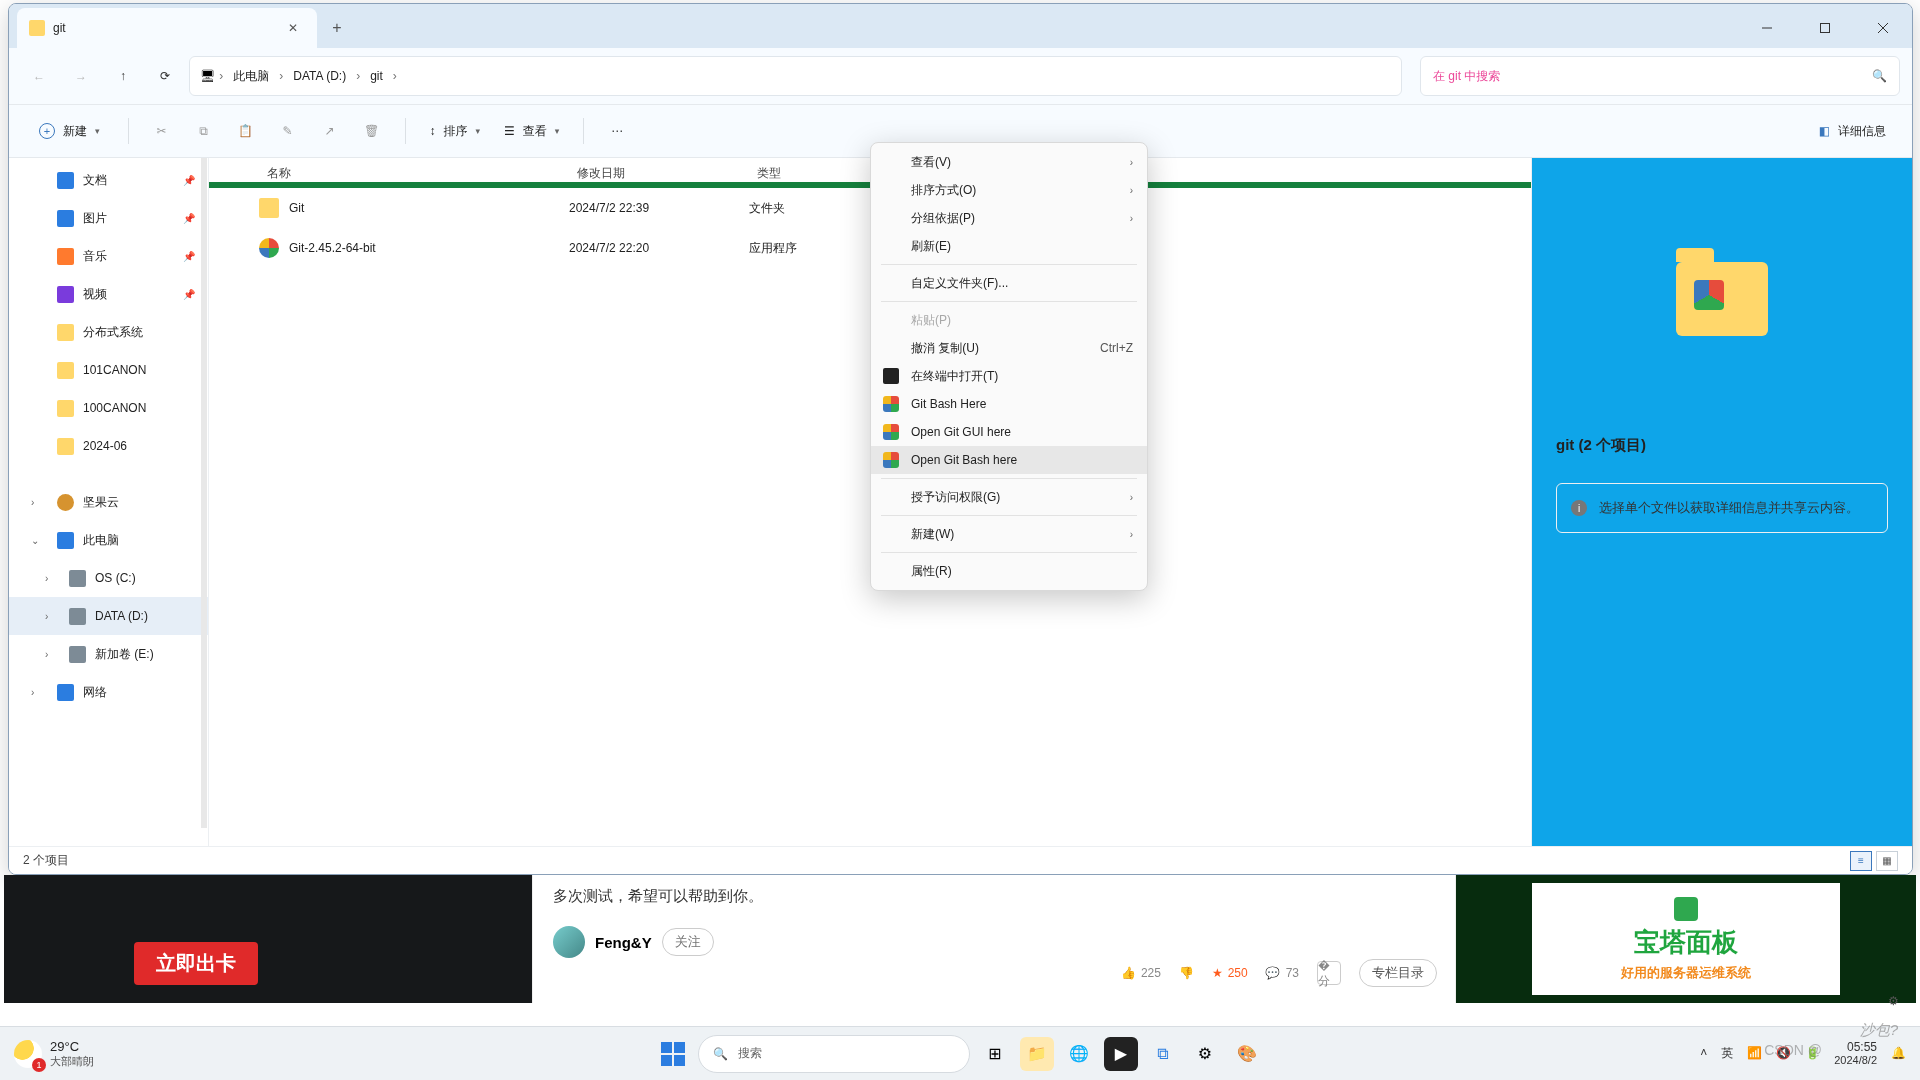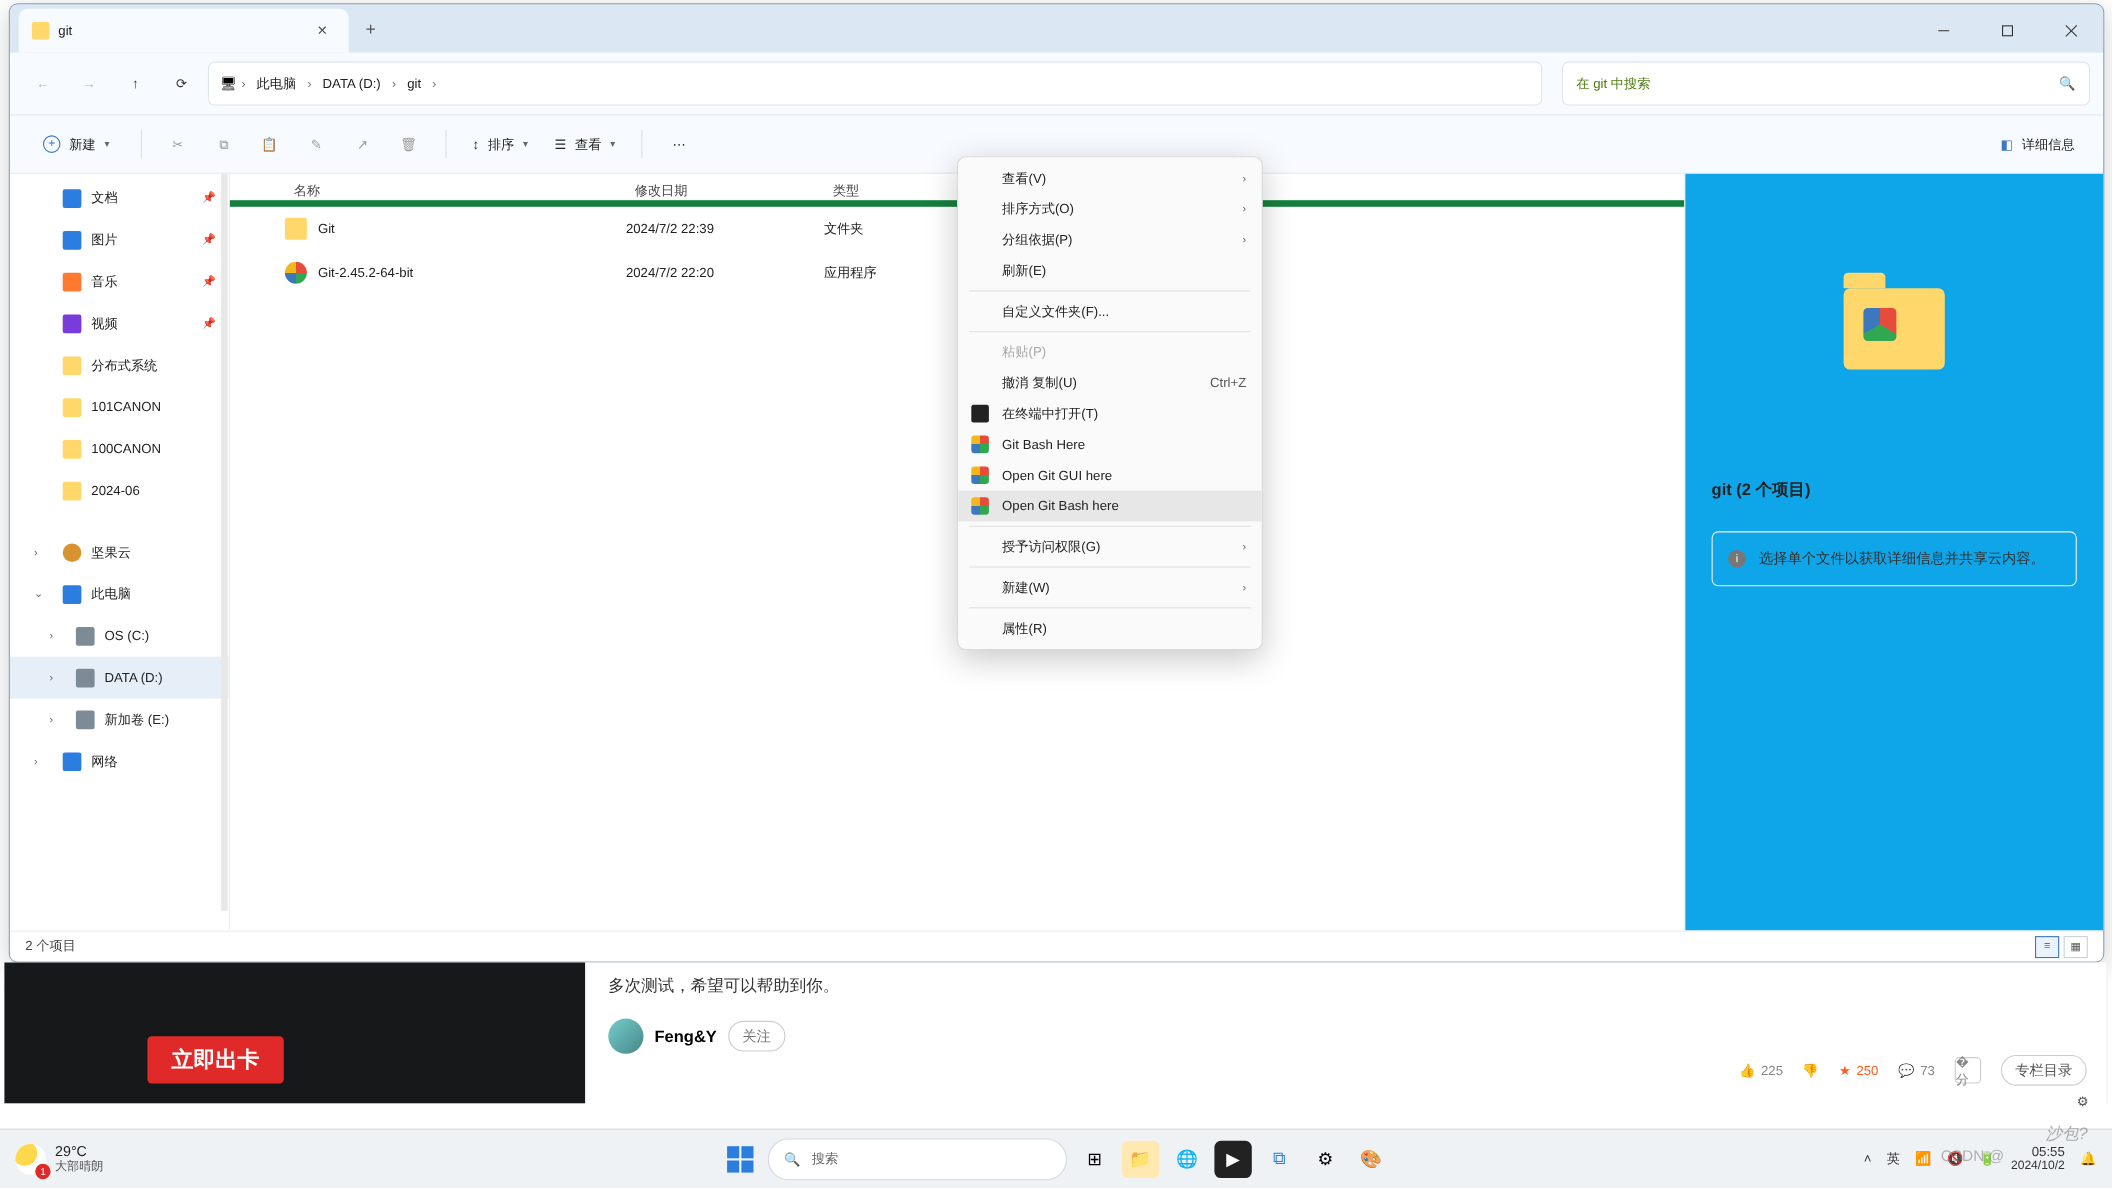--- a/index.html
+++ b/index.html
@@ -13,21 +13,21 @@
 .newtab{width:40px;height:40px;display:flex;align-items:center;justify-content:center;color:#555;font-size:16px}
 .tb-spacer{flex:1}
 .winbtn{width:58px;height:40px;display:flex;align-items:center;justify-content:center;background:none}
 .winbtn svg{width:12px;height:12px}
 .navrow{height:56px;display:flex;align-items:center;padding:0 12px;gap:6px;background:#f7fbff}
 .ibtn{width:36px;height:36px;display:flex;align-items:center;justify-content:center;border-radius:6px;color:#333}
 .ibtn.dis{color:#b5b5b5}
 .addr{flex:1;height:40px;background:#fff;border:1px solid #e0e6ec;border-radius:6px;display:flex;align-items:center;padding:0 10px;gap:2px}
 .crumb{padding:0 6px;height:30px;display:flex;align-items:center;color:#222;border-radius:4px}
 .carrow{color:#777;padding:0 2px}
-.sbox{width:480px;height:40px;background:#fff;border:1px solid #e0e6ec;border-radius:6px;display:flex;align-items:center;padding:0 12px;color:#4d7c0f;margin-left:12px}
+.sbox{width:480px;height:40px;background:#fff;border:1px solid #e0e6ec;border-radius:6px;display:flex;align-items:center;padding:0 12px;color:#ec4899;margin-left:12px}
 .sbox span:first-child{flex:1}
 .toolbar{height:54px;border-top:1px solid #e5e9ed;border-bottom:1px solid #e5e9ed;background:#f7fbff;display:flex;align-items:center;padding:0 16px;gap:4px}
 .newbtn{height:34px;padding:0 14px;display:flex;align-items:center;gap:8px;border-radius:6px;color:#222}
 .plus-ico{width:16px;height:16px;border:1.3px solid #3b78bd;border-radius:50%;display:flex;align-items:center;justify-content:center;color:#3b78bd;font-size:11px;line-height:1}
 .tsep{width:1px;height:26px;background:#dbe0e5;margin:0 10px}
 .tico{width:38px;height:34px;display:flex;align-items:center;justify-content:center;color:#999;border-radius:6px}
 .tlbl{height:34px;display:flex;align-items:center;gap:8px;padding:0 10px;border-radius:6px;color:#222}
 .car{font-size:9px;color:#666}
 .tspacer{flex:1}
 .detbtn{height:34px;display:flex;align-items:center;gap:8px;padding:0 10px;color:#222}
@@ -399,20 +399,28 @@
           <span>250</span>
         </div>
       <div class="r">
           <span>💬</span>
           <span>73</span>
         </div>
       <div class="rshare">�分</div>
       <span class="chip">专栏目录</span>
     </div>
   </div>
+  <div class="rightad">
+    <div class="box">
+      <div class="logo"></div>
+      <div class="t1">宝塔面板</div>
+      <div class="t2">好用的服务器运维系统</div>
+    </div>
+
+  </div>
 </div>
 <div class="gearfloat">⚙</div>
 
 <div class="taskbar">
   <div class="weather">
     <div class="wico"></div>
     <div class="wtxt">
         <span class="t">29°C</span>
         <span class="d">大部晴朗</span>
       </div>
@@ -439,20 +447,20 @@
     <div class="tico2">🎨</div>
   </div>
   <div class="tray">
     <span>˄</span>
     <span>英</span>
     <span>📶</span>
     <span>🔇</span>
     <span>🔋</span>
     <div class="c">
         <span class="t">05:55</span>
-        <span class="d">2024/10/2</span>
+        <span class="d">2024/8/2</span>
       </div>
     <span style="color:#2b7de0">🔔</span>
   </div>
 </div>
 
 <div class="wm">沙包?</div>
 <div class="wm2">CSDN @</div>
 
 </body></html>

